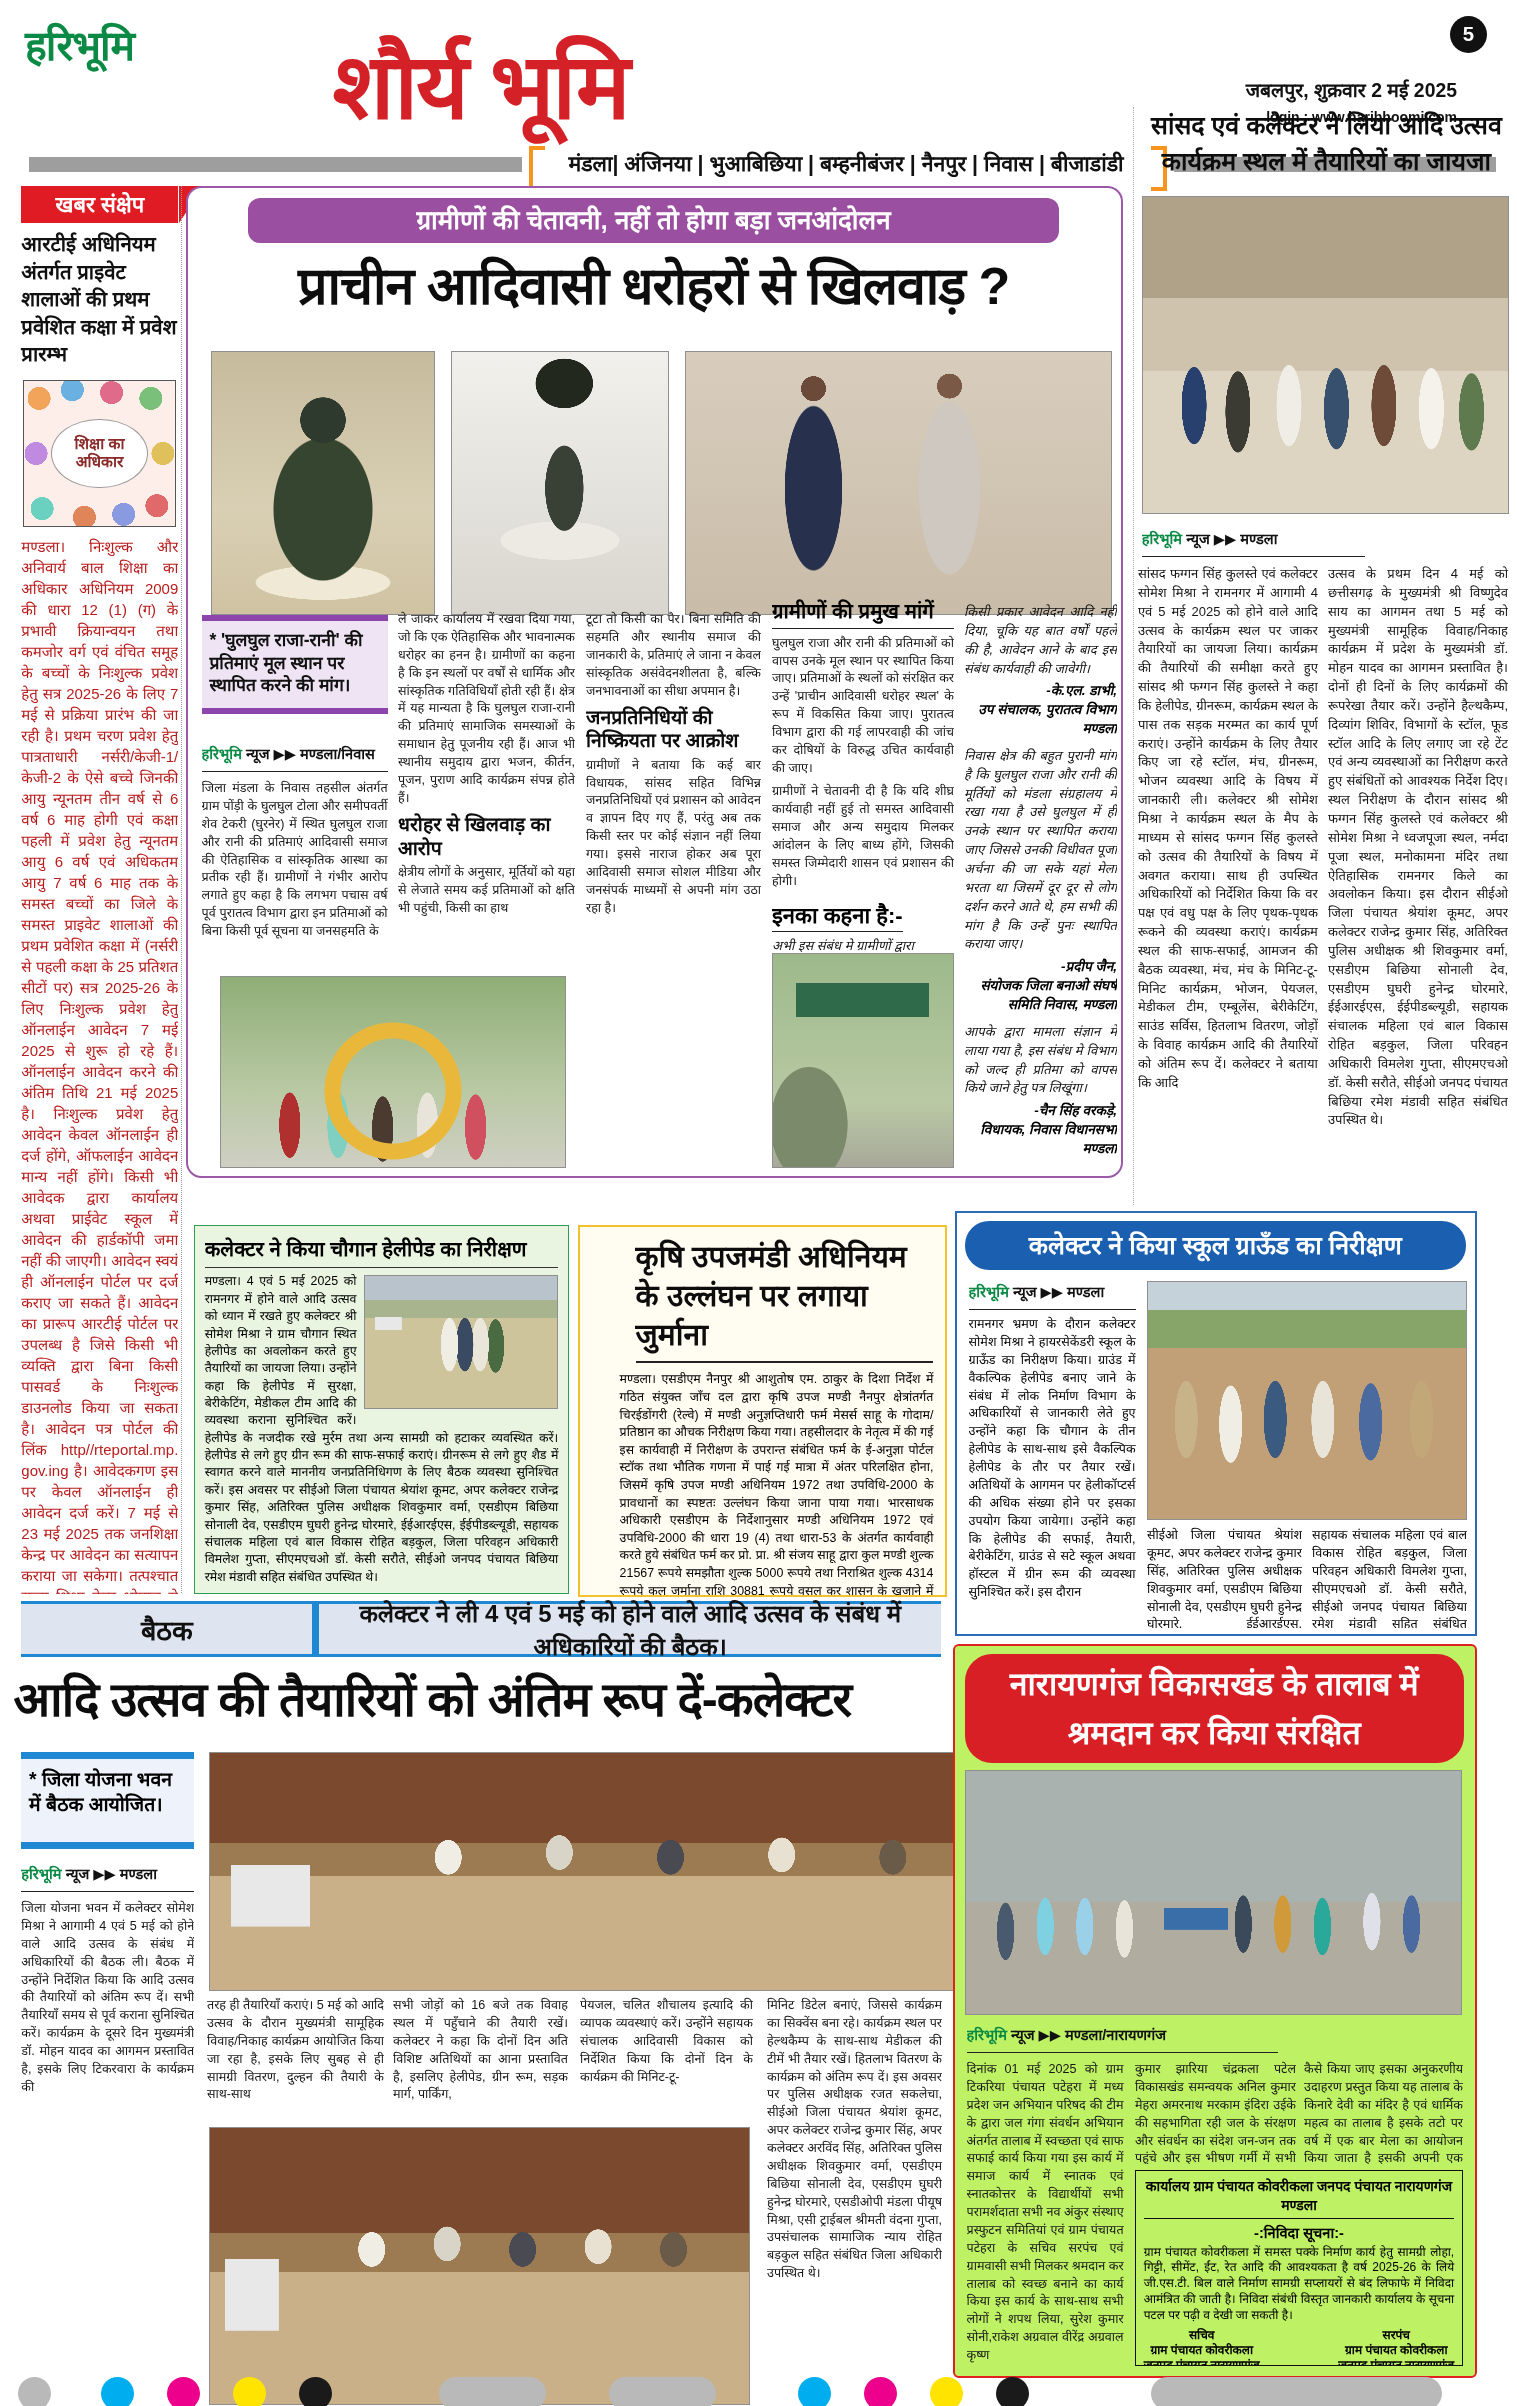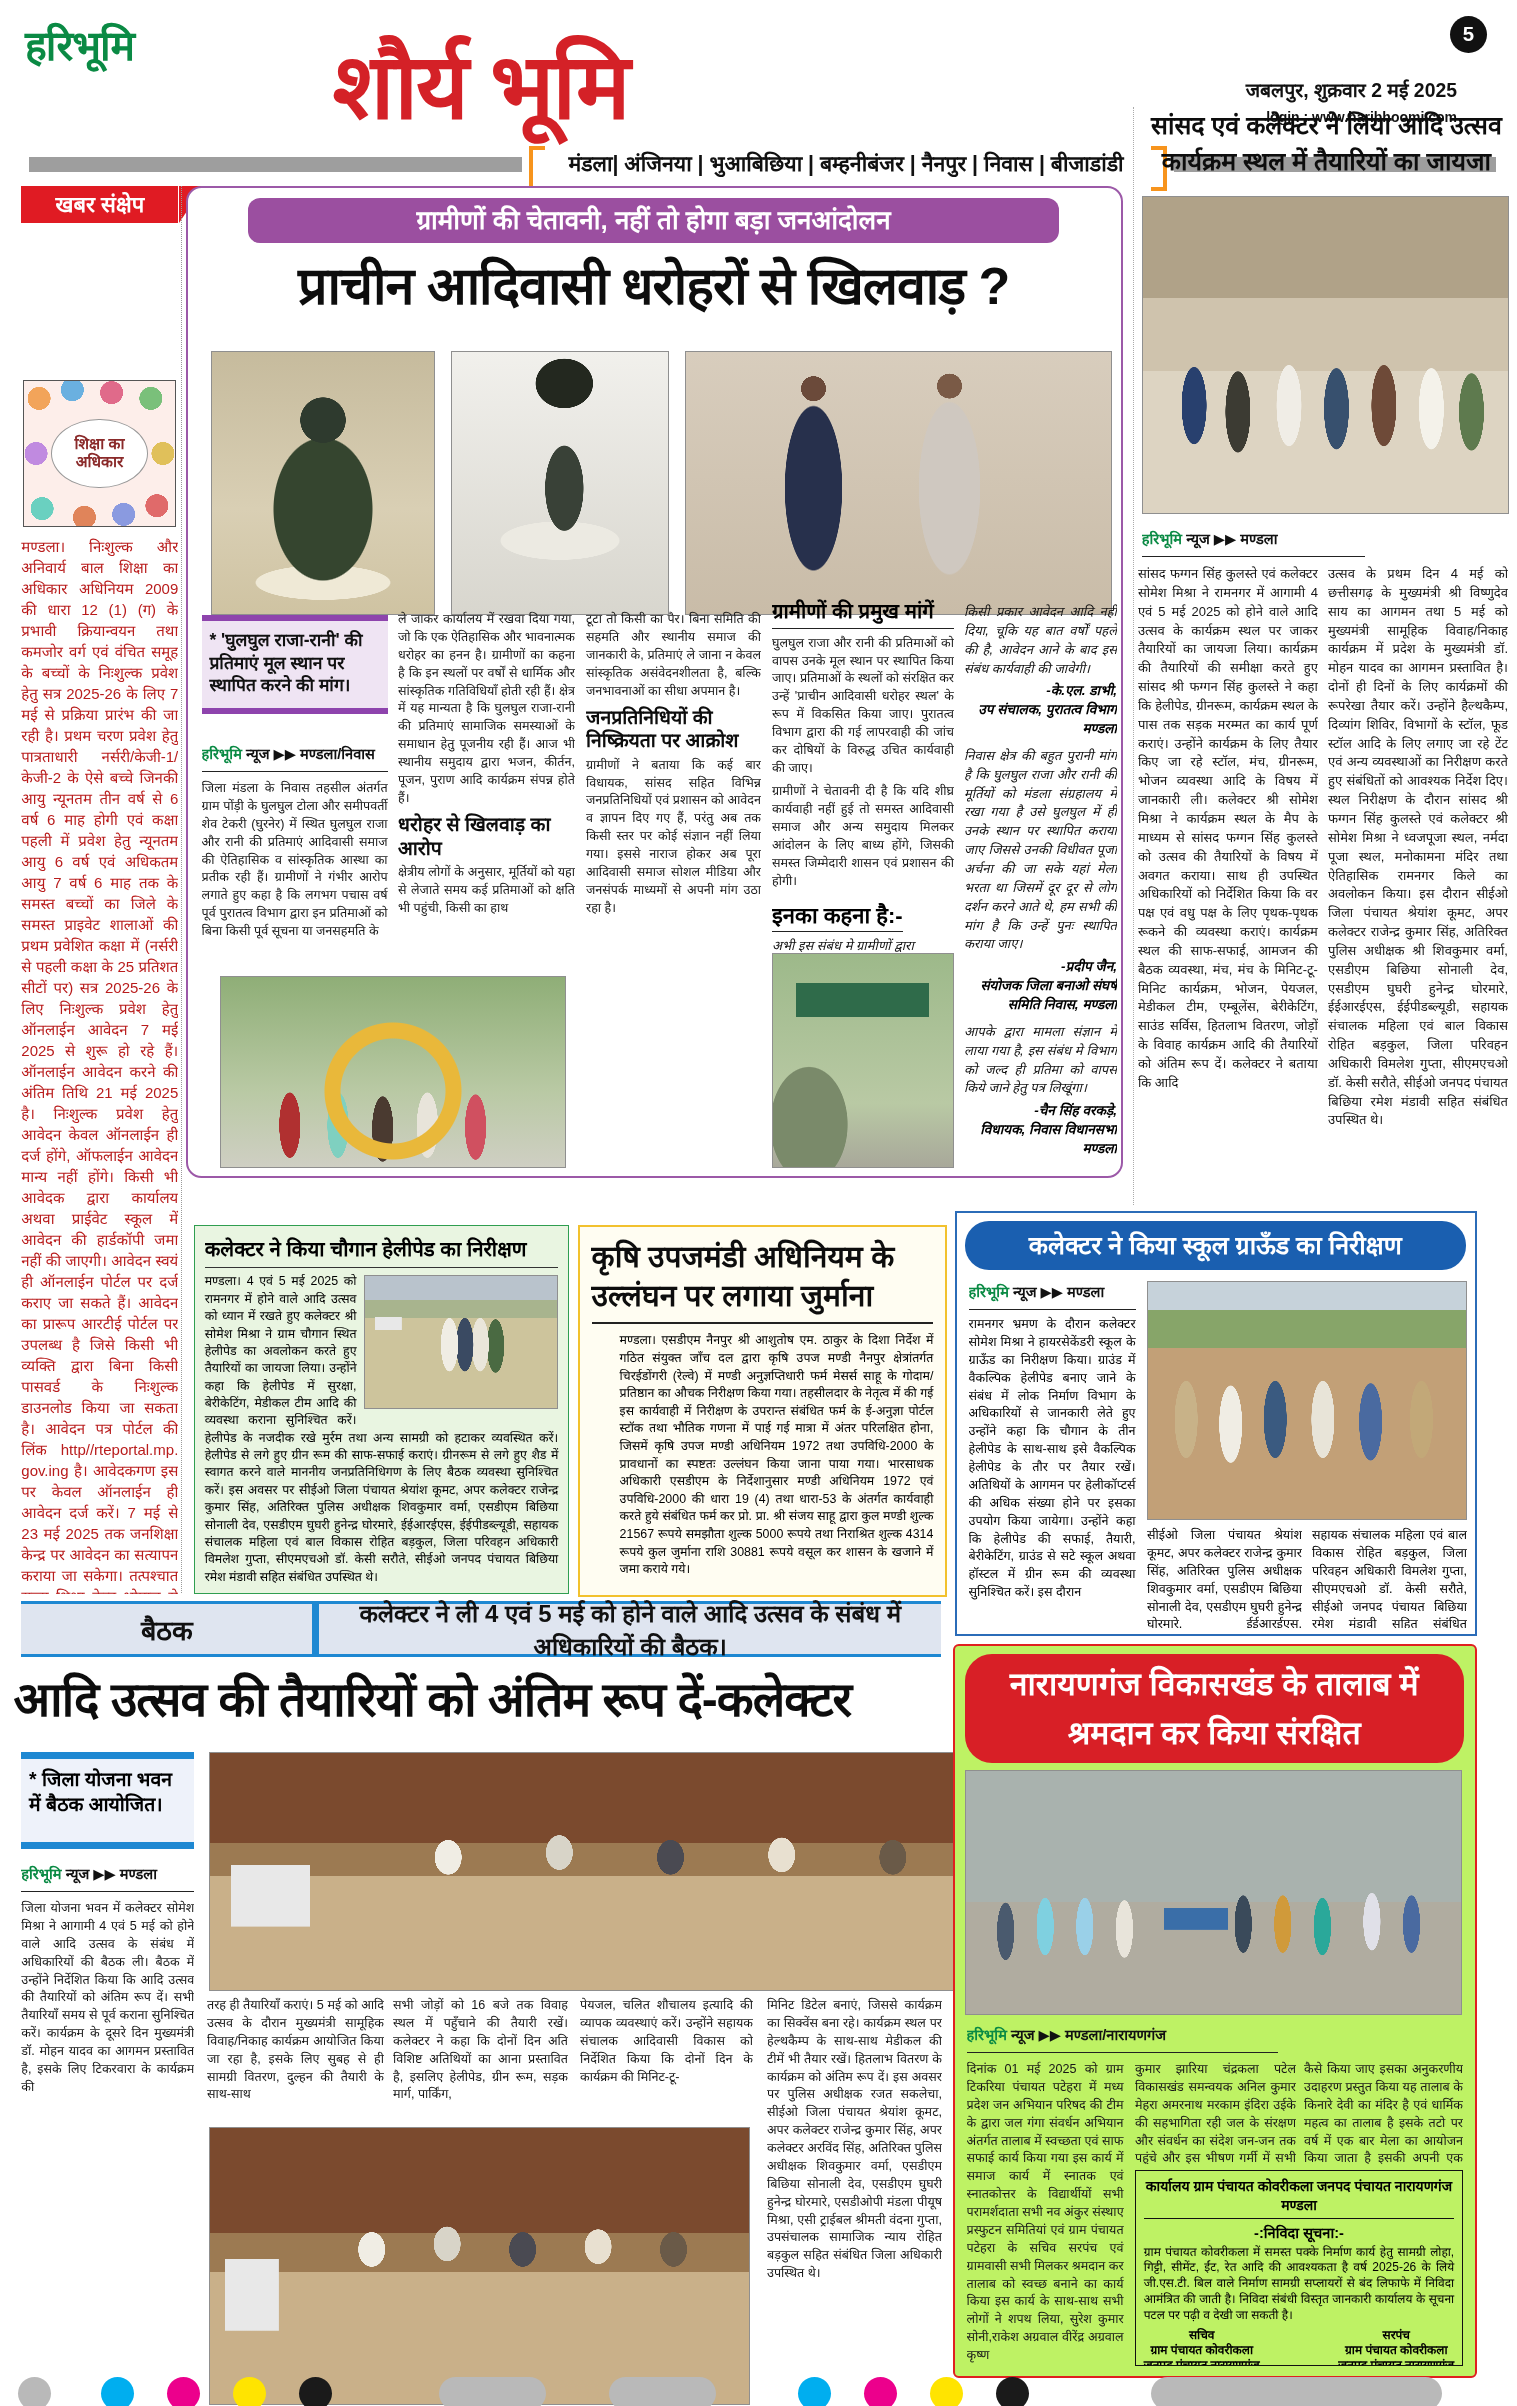--- a/index.html
+++ b/index.html
@@ -136,21 +136,21 @@
   .mp-head { font-size:25px; font-weight:800; line-height:1.45; color:#0d0d0d; text-align:center; }
   .mp-col { font-size:13px; line-height:1.45; text-align:justify; color:#161616; }
 
   
   .green-box { left:194px; top:1225px; width:375px; height:369px; border:1.9px solid #2f9e50; background:#e9f5e1; padding:7.8px 9.7px; }
   .green-head { font-size:20.4px; font-weight:800; border-bottom:1.9px solid #333; padding-bottom:4.9px; margin-bottom:5.8px; white-space:nowrap; overflow:hidden; }
   .g-photo { float:right; width:194px; height:134px; margin:1.9px 0 5.8px 7.8px; border:1px solid #8f8f8f; }
   .green-txt { font-size:12.4px; line-height:1.4; text-align:justify; }
 
   .yellow-box { left:578px; top:1225px; width:369px; height:372px; border:2.9px solid #f2c12e; background:#fffdf2; padding:9.7px 11.6px; }
-  .yellow-head { font-size:30px; font-weight:800; line-height:1.3; color:#0d0d0d; border-bottom:2.9px solid #222; padding-bottom:7.8px; margin-bottom:7.8px; }
+  .yellow-head { font-size:30px; font-weight:800; line-height:1.3; color:#0d0d0d; border-bottom:2.9px solid #222; padding-bottom:7.8px; margin-bottom:7.8px;margin-left:44px; }
   .yellow-txt { font-size:12.4px; line-height:1.42; text-align:justify;margin-left:28px; }
 
   .blue-box { left:955px; top:1211px; width:522px; height:425px; border:2.9px solid #2b6cb8; background:#fff; }
   .blue-headbar { left:7.8px; top:7.8px; width:501px; height:49px; background:#1a5fb0; border-radius:24px; color:#fff; font-size:25px; font-weight:800; text-align:center; line-height:49px; white-space:nowrap; overflow:hidden; }
   .blue-txt { font-size:12.6px; line-height:1.42; text-align:justify; }
 
   
   .strip { left:21.3px; top:1601px; width:920px; height:56px; background:#dfe5f0; border-top:3.9px solid #1e88d2; border-bottom:3.9px solid #1e88d2; display:flex; align-items:center; }
   .strip-kicker { width:291px; text-align:center; font-size:27px; font-weight:800; color:#111; }
   .strip-div { width:6.8px; height:100%; background:#1e88d2; }
@@ -184,20 +184,21 @@
   <div class="abs dateline">जबलपुर, शुक्रवार 2 मई 2025</div>
   <div class="abs login">login : www.haribhoomi.com</div>
   <div class="abs graybar" style="left:29px; width:493px;"></div>
   <div class="abs graybar" style="left:1174px; width:322px;"></div>
   <div class="abs bk bk-l"></div>
   <div class="abs bk bk-r"></div>
   <div class="abs locations">मंडला| अंजिनया | भुआबिछिया | बम्हनीबंजर | नैनपुर | निवास | बीजाडांडी</div>
 
   <div class="abs brief-banner">खबर संक्षेप</div>
   <div class="abs brief-flag"></div>
+  <div class="abs brief-head">आरटीई अधिनियम अंतर्गत प्राइवेट शालाओं की प्रथम प्रवेशित कक्षा में प्रवेश प्रारम्भ</div>
   <div class="abs ph-cartoon">
     <div class="cartoon-oval">शिक्षा का अधिकार</div>
   </div>
   <div class="abs brief-body ovh jt">मण्डला। निःशुल्क और अनिवार्य बाल शिक्षा का अधिकार अधिनियम 2009 की धारा 12 (1) (ग) के प्रभावी क्रियान्वयन तथा कमजोर वर्ग एवं वंचित समूह के बच्चों के निःशुल्क प्रवेश हेतु सत्र 2025-26 के लिए 7 मई से प्रक्रिया प्रारंभ की जा रही है। प्रथम चरण प्रवेश हेतु पात्रताधारी नर्सरी/केजी-1/केजी-2 के ऐसे बच्चे जिनकी आयु न्यूनतम तीन वर्ष से 6 वर्ष 6 माह होगी एवं कक्षा पहली में प्रवेश हेतु न्यूनतम आयु 6 वर्ष एवं अधिकतम आयु 7 वर्ष 6 माह तक के समस्त बच्चों का जिले के समस्त प्राइवेट शालाओं की प्रथम प्रवेशित कक्षा में (नर्सरी से पहली कक्षा के 25 प्रतिशत सीटों पर) सत्र 2025-26 के लिए निःशुल्क प्रवेश हेतु ऑनलाईन आवेदन 7 मई 2025 से शुरू हो रहे हैं। ऑनलाईन आवेदन करने की अंतिम तिथि 21 मई 2025 है। निःशुल्क प्रवेश हेतु आवेदन केवल ऑनलाईन ही दर्ज होंगे, ऑफलाईन आवेदन मान्य नहीं होंगे। किसी भी आवेदक द्वारा कार्यालय अथवा प्राईवेट स्कूल में आवेदन की हार्डकॉपी जमा नहीं की जाएगी। आवेदन स्वयं ही ऑनलाईन पोर्टल पर दर्ज कराए जा सकते हैं। आवेदन का प्रारूप आरटीई पोर्टल पर उपलब्ध है जिसे किसी भी व्यक्ति द्वारा बिना किसी पासवर्ड के निःशुल्क डाउनलोड किया जा सकता है। आवेदन पत्र पोर्टल की लिंक http//rteportal.mp. gov.ing है। आवेदकगण इस पर केवल ऑनलाईन ही आवेदन दर्ज करें। 7 मई से 23 मई 2025 तक जनशिक्षा केन्द्र पर आवेदन का सत्यापन कराया जा सकेगा। तत्पश्चात राज्य शिक्षा केन्द्र भोपाल से लॉटरी 29 मई 2025 के जरिए स्कूल आवंटन होगा। ऑनलाईन आवेदन में त्रुटि सुधार 7 मई से 21 मई 2025 में ही होगा, त्रुटि सुधारने की सुविधा पोर्टल पर ही दी गई है। स्कूल आबंटन होने उपरांत आवेदक 2 जून से 10 जून 2025 तक आबंटन पत्र डाउनलोड कर आबंटित स्कूल में उपस्थित होकर प्रवेश प्राप्त करेंगे। ऑनलाईन आवेदन के बाद पास के जनशिक्षा केन्द्र पर जाकर पालक को मूल दस्तावेजों से सत्यापन कराना अनिवार्य होगा। सत्यापन के अभाव में आवेदन प्रवेश के लिए लॉटरी में सम्मिलित नहीं हो सकेंगे।</div>
   <div class="abs vrule" style="left:181px; top:186px; height:1407px;"></div>
 
   <div class="abs main-box">
     <div class="abs kicker">ग्रामीणों की चेतावनी, नहीं तो होगा बड़ा जनआंदोलन</div>
     <div class="abs main-head">प्राचीन आदिवासी धरोहरों से खिलवाड़ ?</div>
 

